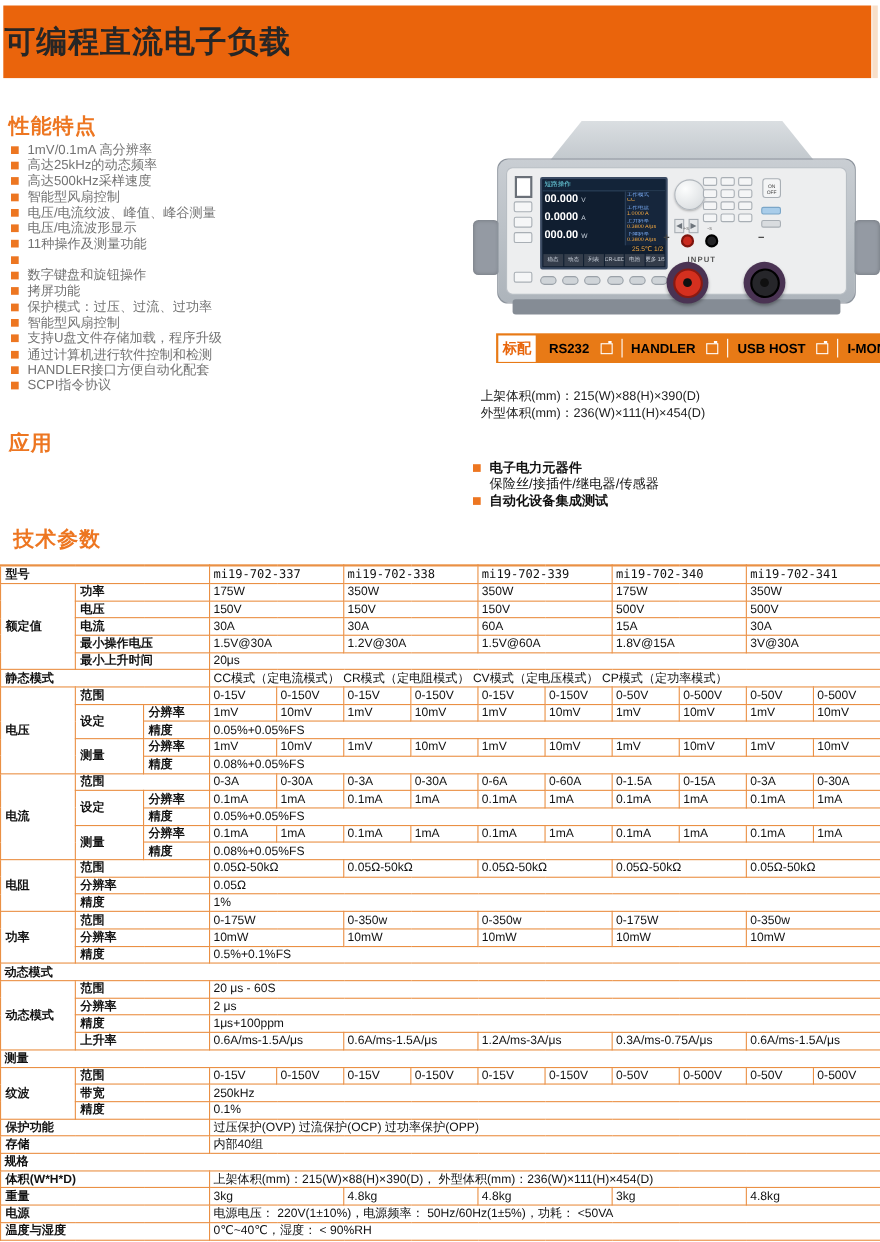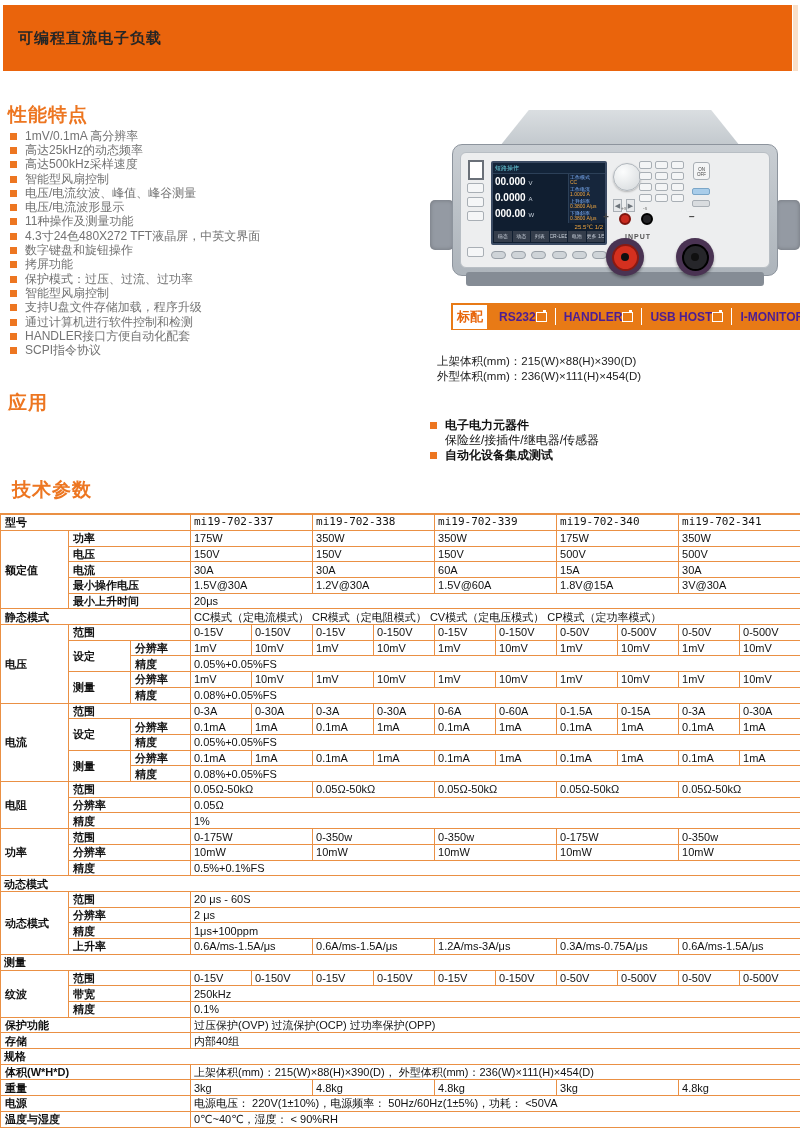--- a/index.html
+++ b/index.html
@@ -1,40 +1,40 @@
 <!DOCTYPE html>
 <html><head>
 <meta charset="utf-8">
 <style>
   html,body{margin:0;padding:0;}
   body{width:800px;height:1129px;background:#fff;font-family:"Liberation Sans","DejaVu Sans",sans-serif;color:#1a1a1a;}
   #page{position:relative;width:800px;height:1129px;overflow:hidden;background:#fff;}
 
   
   .hdr{position:absolute;left:3px;top:5px;width:789px;height:66px;background:#EA640C;display:flex;align-items:center;}
-  .hdr-title{font-size:15px;font-weight:bold;color:#262626;padding-left:15px;letter-spacing:1px;}
+  .hdr-title{font-size:28px;font-weight:bold;color:#262626;padding-left:1px;letter-spacing:1px;}
   .hdr-edge{position:absolute;left:793px;top:5px;width:5px;height:66px;background:#F8DFC9;}
 
   
   .sec-h{position:absolute;font-size:19px;font-weight:bold;color:#ED7621;letter-spacing:1px;}
 
   
   .feat-list{position:absolute;left:10px;top:129px;width:410px;}
   .feat-item{display:flex;align-items:center;height:14.3px;font-size:12px;color:#737373;white-space:nowrap;}
   .bullet{width:7px;height:7px;background:#ED7621;margin-right:8px;flex:none;}
 
   
   .app-col{position:absolute;top:418px;width:400px;}
   .app-cat{display:flex;align-items:center;font-size:12px;font-weight:bold;color:#111;height:15px;}
   .app-detail{font-size:12px;color:#111;padding-left:15px;height:15px;line-height:15px;white-space:nowrap;}
 
   
   .badges{position:absolute;left:451px;top:303px;width:360px;height:27px;background:#E87A16;display:flex;align-items:center;padding-left:2px;box-sizing:border-box;}
   .badge-tag{background:#fff;color:#E8660C;font-weight:bold;font-size:13px;padding:3px 4px;margin-right:4px;flex:none;}
-  .badge-item{display:flex;align-items:center;gap:0;color:#4c1d95;font-size:12px;font-weight:bold;padding:0 8px;height:17px;white-space:nowrap;}
+  .badge-item{display:flex;align-items:center;gap:10px;color:#000000;font-size:12px;font-weight:bold;padding:0 8px;height:17px;white-space:nowrap;}
   .badge-item + .badge-item{border-left:1px solid #fff;}
   .conn-icon{display:inline-block;width:9px;height:8px;border:1px solid #fff;position:relative;flex:none;}
   .conn-icon::after{content:"";position:absolute;top:-3px;right:0px;width:3px;height:2px;background:#fff;}
 
   .dims{position:absolute;left:437px;top:354px;font-size:11.5px;color:#222;line-height:15px;}
 
   
   .spec-wrap{position:absolute;left:0;top:513px;width:800px;}
   table.spec{border-collapse:collapse;table-layout:fixed;width:800px;height:615px;font-size:11px;}
   table.spec td{border:1px solid #EA9044;padding:0 3px;line-height:12px;white-space:nowrap;overflow:hidden;color:#111;}
@@ -127,21 +127,20 @@
       <div class="feat-item">
         <span class="bullet"></span>
         <span>电压/电流波形显示</span>
       </div>
       <div class="feat-item">
         <span class="bullet"></span>
         <span>11种操作及测量功能</span>
       </div>
       <div class="feat-item">
         <span class="bullet"></span>
-        <span>4.3寸24色480X272 TFT液晶屏，中英文界面</span>
       </div>
       <div class="feat-item">
         <span class="bullet"></span>
         <span>数字键盘和旋钮操作</span>
       </div>
       <div class="feat-item">
         <span class="bullet"></span>
         <span>拷屏功能</span>
       </div>
       <div class="feat-item">

